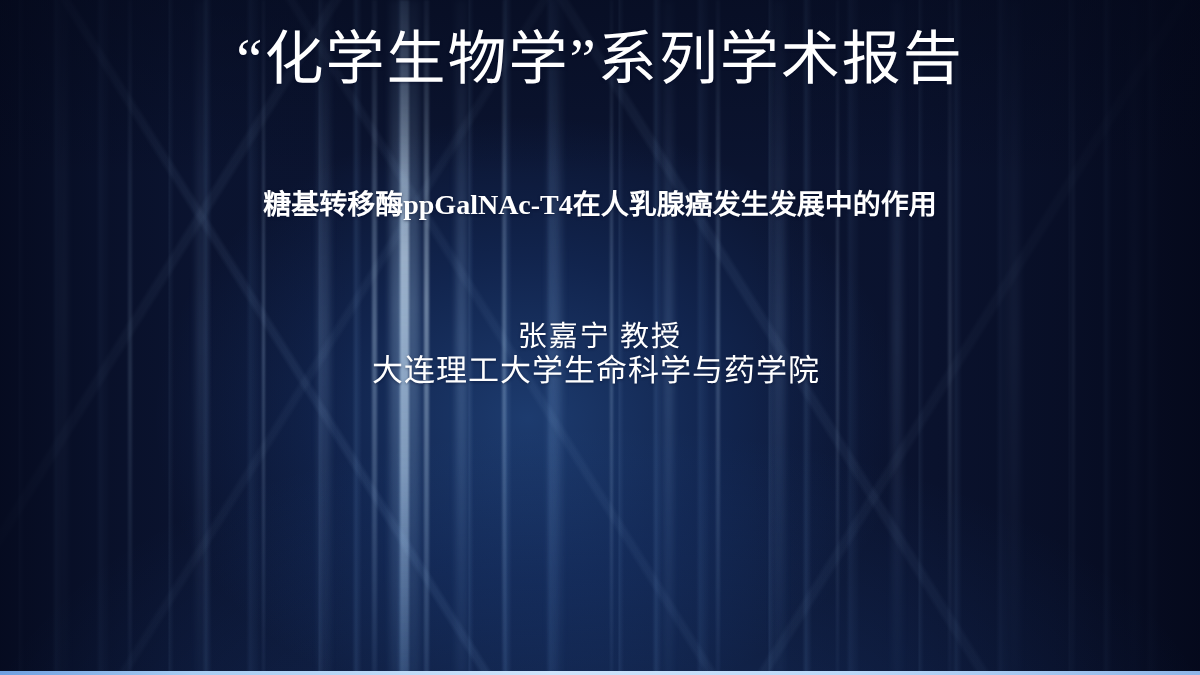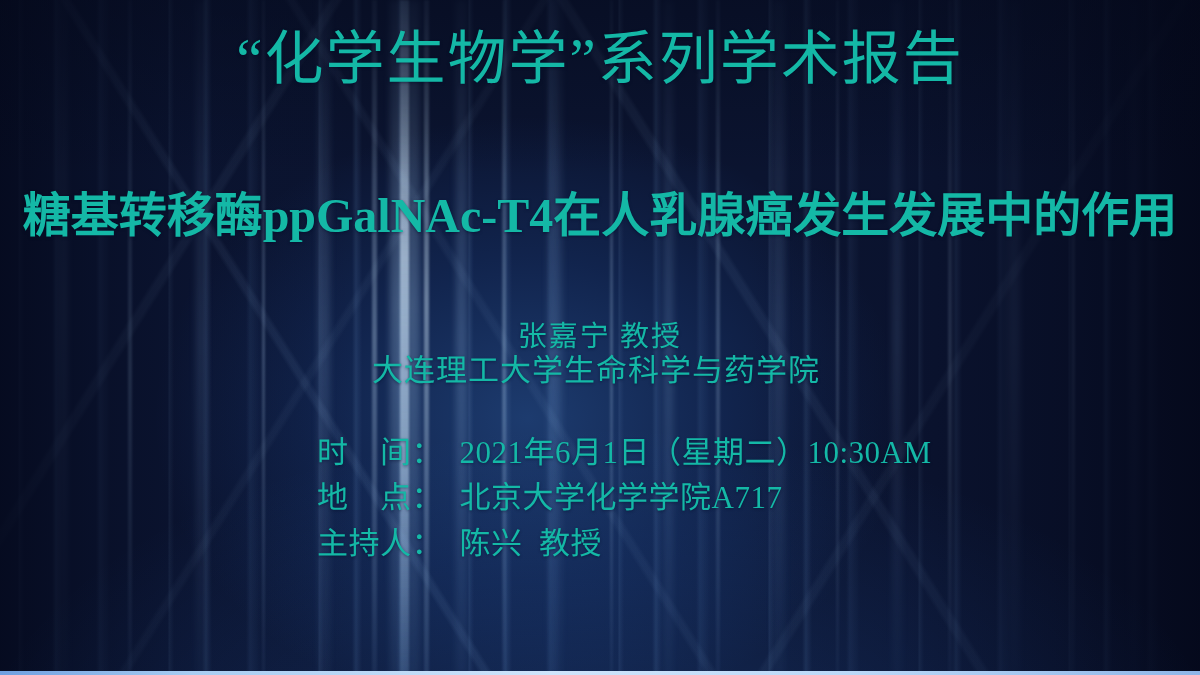--- a/index.html
+++ b/index.html
@@ -133,39 +133,39 @@
     background: linear-gradient(to right,
       #6f9fe0 0%, #a8cdf2 16%, #cfe4fb 46%, #bcd9f8 70%, #8fb6e8 100%);
   }
 
   
   .content {
     position: absolute;
     left: 0; top: 0;
     width: 100%; height: 100%;
     text-align: center;
-    color: #14b8a6;
+    color: #ffffff;
   }
 
   .headline {
     position: absolute;
     left: 0; right: 0;
     top: 26px;
     font-size: 59px;
     line-height: 1.12;
     letter-spacing: 2px;
     font-weight: 400;
     text-shadow: 0 1px 3px rgba(0,10,40,0.55);
   }
 
   .subject {
     position: absolute;
     left: 0; right: 0;
     top: 188px;
-    font-size: 48px;
+    font-size: 28px;
     line-height: 1.18;
     font-weight: 700;
     letter-spacing: 0px;
     text-shadow: 0 1px 3px rgba(0,10,40,0.5);
   }
 
   .speaker {
     position: absolute;
     left: 0; right: 0;
     top: 303px;
@@ -252,22 +252,15 @@
   <div class="content">
 
     <div class="headline">“化学生物学”系列学术报告</div>
 
     <div class="subject">糖基转移酶ppGalNAc-T4在人乳腺癌发生发展中的作用</div>
 
     <div class="speaker">张嘉宁  教授</div>
 
     <div class="affiliation">大连理工大学生命科学与药学院</div>
 
-    <div class="details">
-      <div class="details-inner">
-        <div class="detail-line">时　间：  2021年6月1日（星期二）10:30AM</div>
-        <div class="detail-line">地　点：  北京大学化学学院A717</div>
-        <div class="detail-line">主持人：  陈兴  教授</div>
-      </div>
-    </div>
 
   </div>
 </div>
 
 </body></html>

